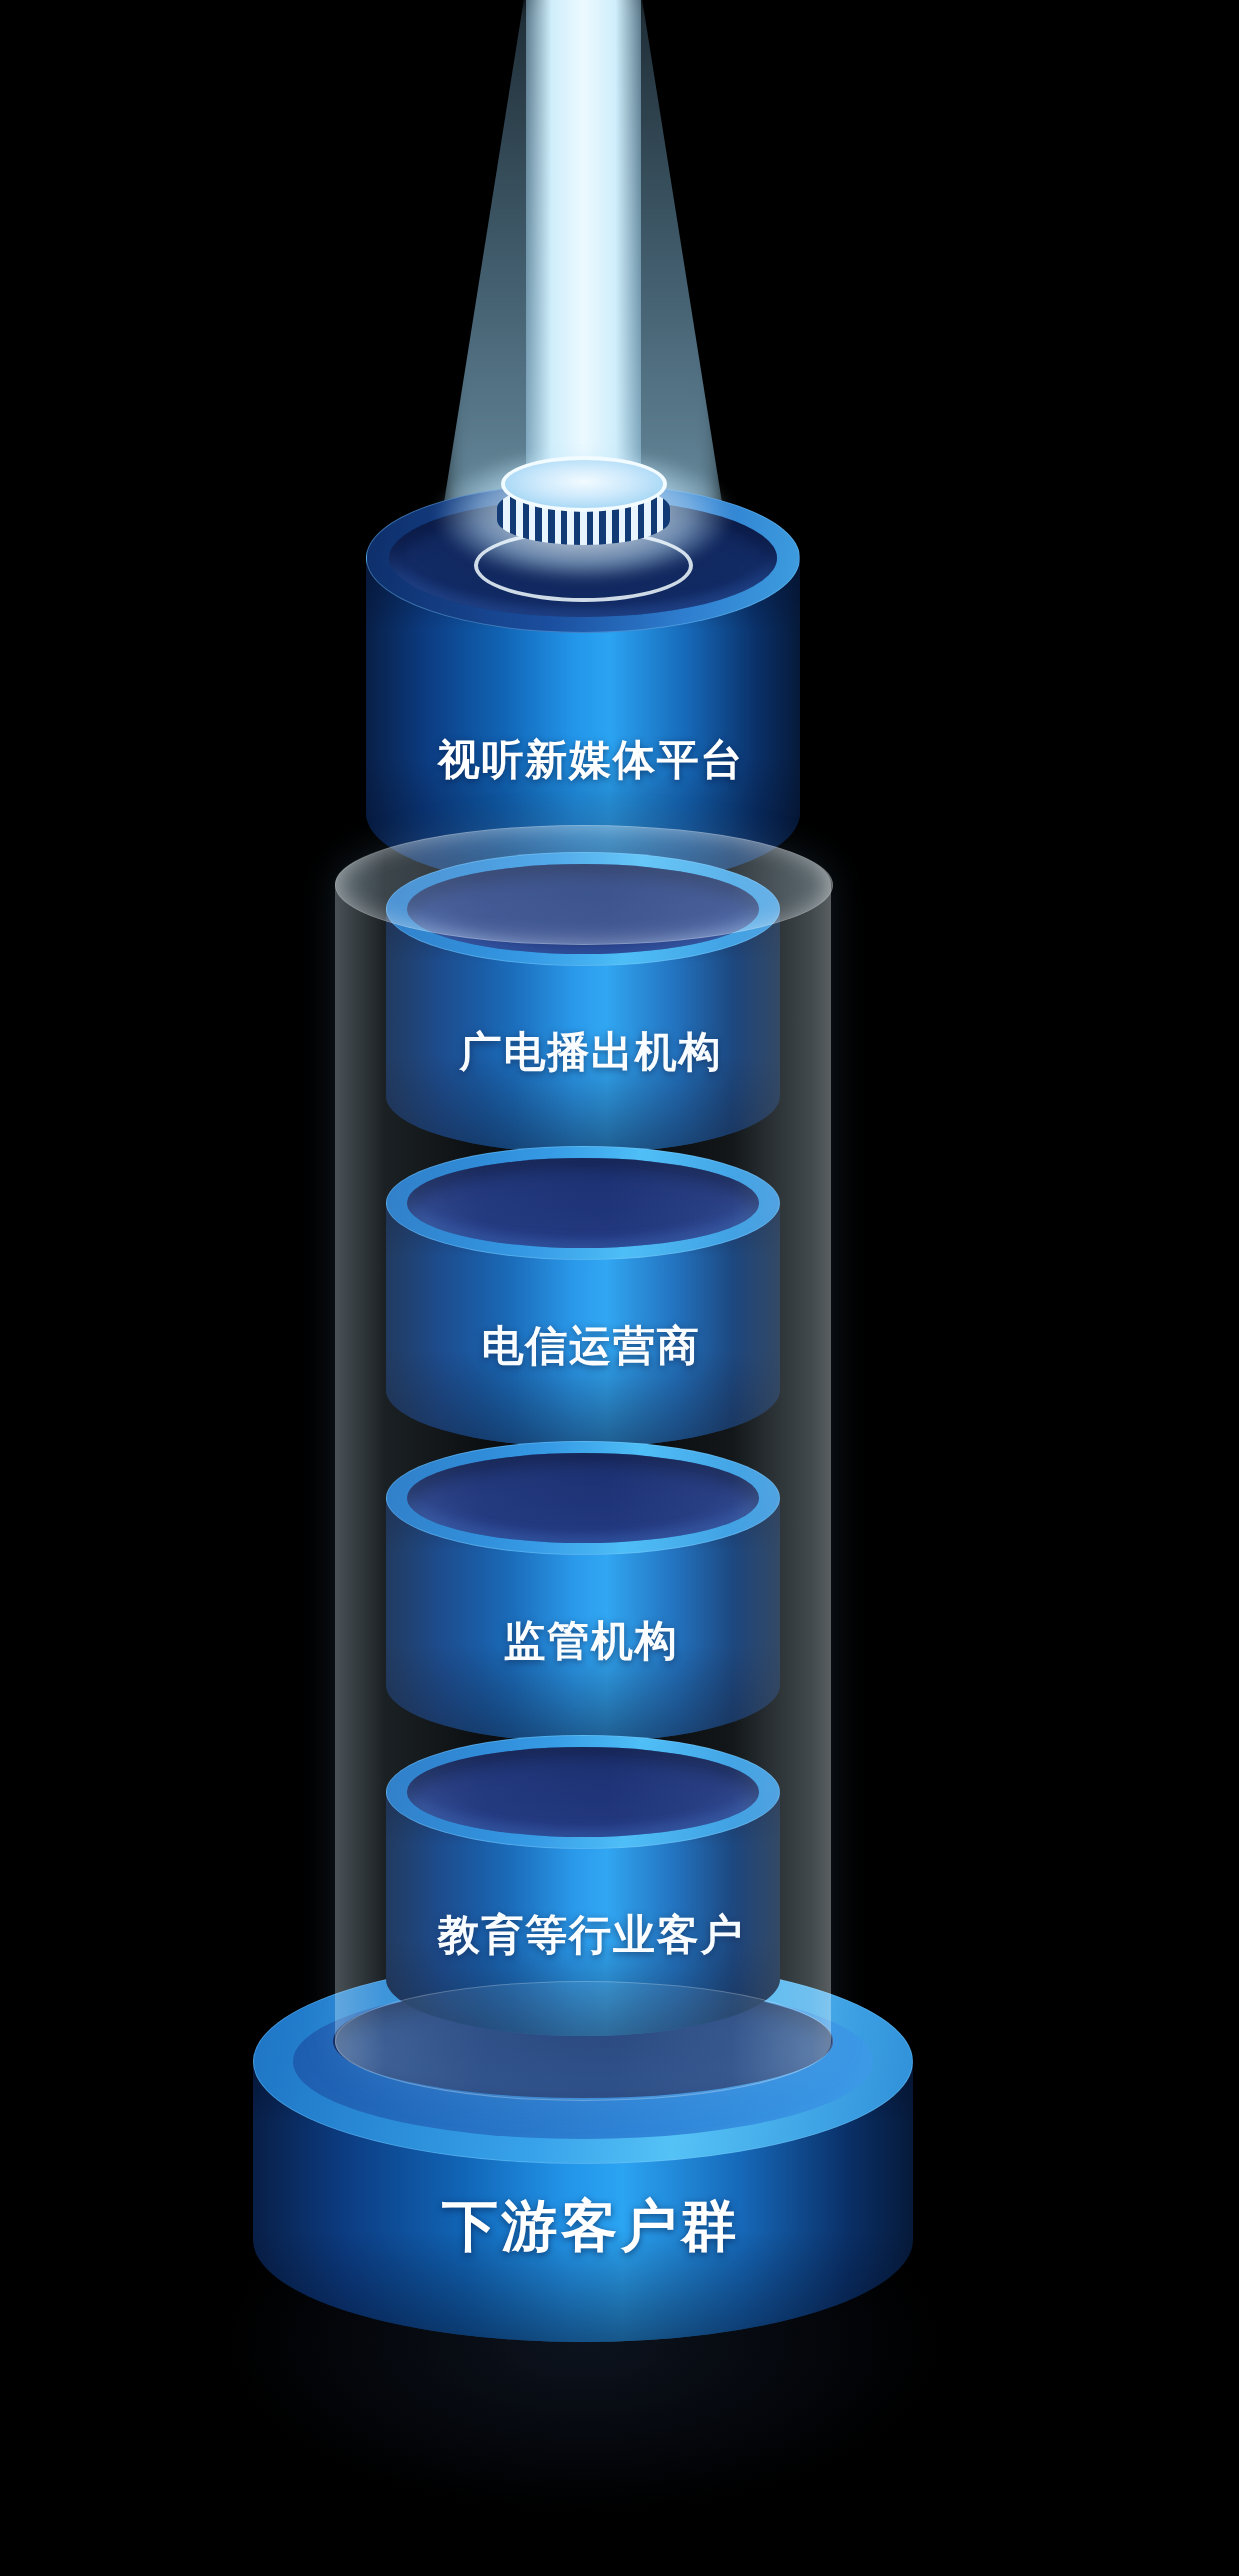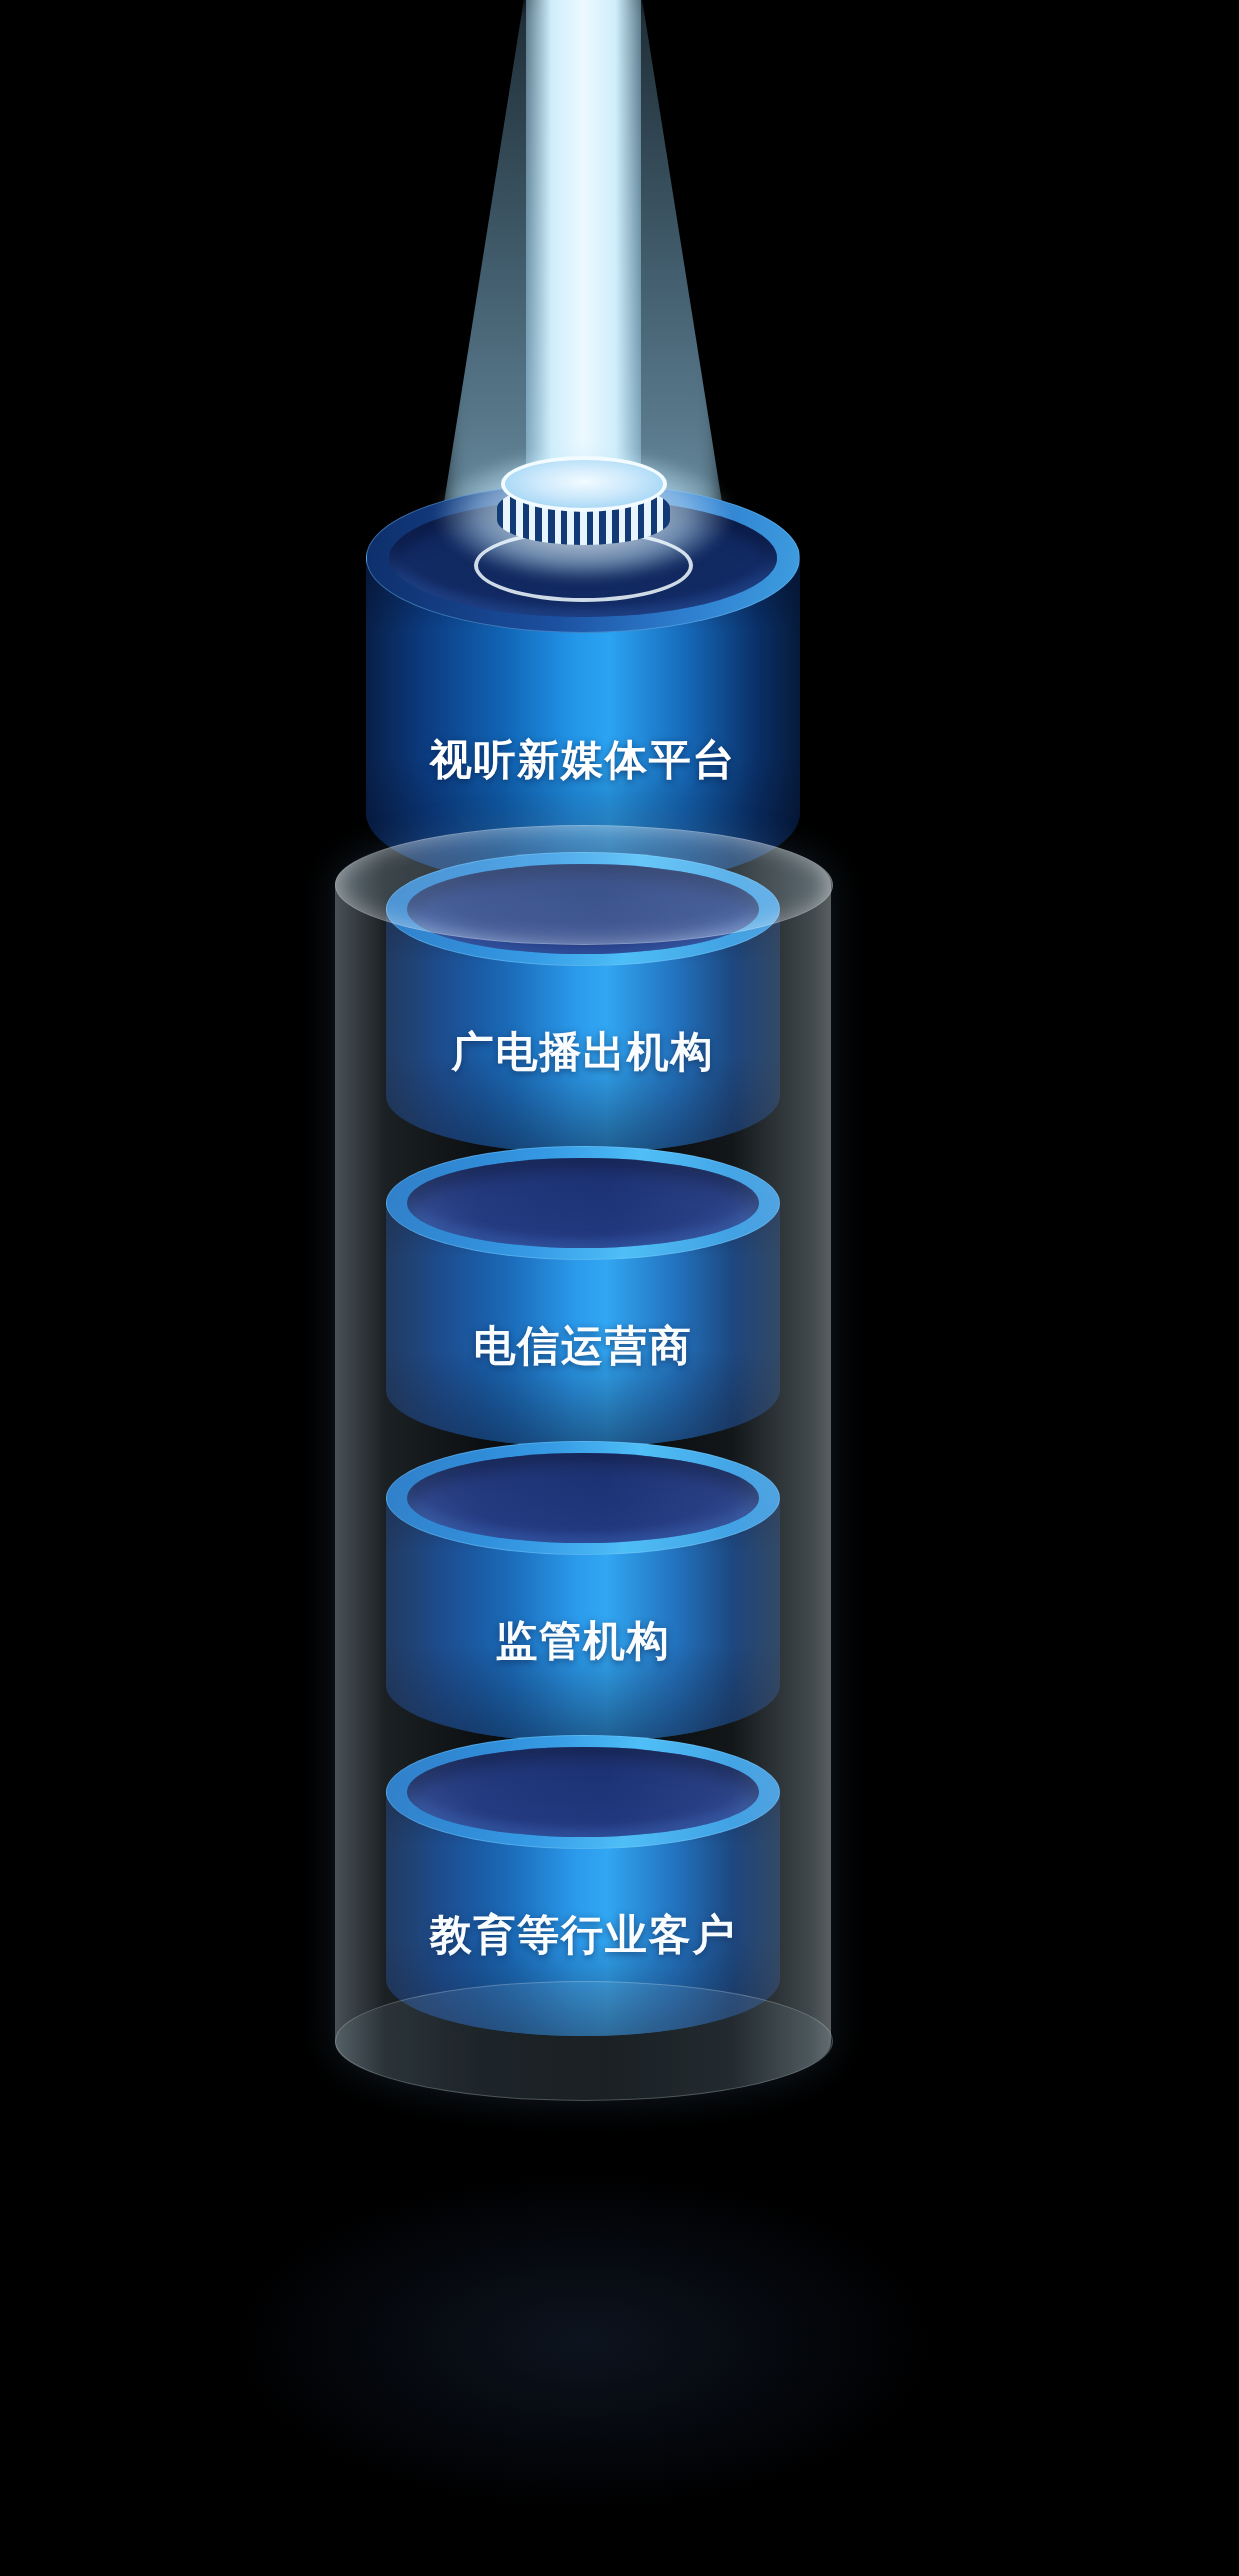--- a/index.html
+++ b/index.html
@@ -48,21 +48,21 @@
     background: linear-gradient(100deg, #1a6ec0 0%, #2f97e4 40%, #49bdf7 62%, #2b8ad6 100%);
     border: 1.8px solid rgba(120,200,250,0.40);
   }
   .cyl-top-inner {
     position:absolute; left:5%; top:10%; width:90%; height:80%;
     border-radius:50%;
     background: radial-gradient(ellipse at 50% 35%, #152a6e 0%, #1b2f77 55%, #27418f 85%, #2e54a8 100%);
     box-shadow: inset 0 9px 20px rgba(4,10,40,0.65), inset 0 -5.5px 12.8px rgba(70,130,230,0.35);
   }
   .cyl-label {
-    position:absolute; left:0; width:100%; text-align:center;
+    position:absolute; left:8px; width:100%; text-align:center;
     color:#fff; font-weight:700; font-size:42px; letter-spacing:1.8px;
     text-shadow: 0 1.8px 7.3px rgba(0,20,60,0.6);
     bottom:73px;
   }
 
   
   .cyl--first .cyl-top {
     background: linear-gradient(100deg, #0d2d68 0%, #1b4e9e 45%, #2f7fd0 75%, #3f9fe0 100%);
   }
   .cyl--first .cyl-top-inner {
@@ -139,20 +139,28 @@
 </head>
 <body>
 
 <div class="stage">
 
   <div class="floor-glow"></div>
 
   <div class="beam-glow"></div>
   <div class="beam-core"></div>
 
+  <div class="cyl cyl--base" style="left:253px; top:1959px; width:660px; height:383px; --eh:205px;">
+    <div class="cyl-body"></div>
+    <div class="cyl-top">
+      <div class="base-surface-mid"></div>
+      <div class="base-surface-well"></div>
+    </div>
+    <div class="cyl-label base-label">下游客户群</div>
+  </div>
 
   <div class="cyl cyl--first" style="left:366px; top:483px; width:434px; height:405px; --eh:150px;">
     <div class="cyl-body"></div>
     <div class="cyl-top">
       <div class="cyl-top-inner"></div>
     </div>
     <div class="cyl-label">视听新媒体平台</div>
   </div>
 
   <div class="cyl" style="left:386px; top:852px; width:394px; height:301px; --eh:114px;">

